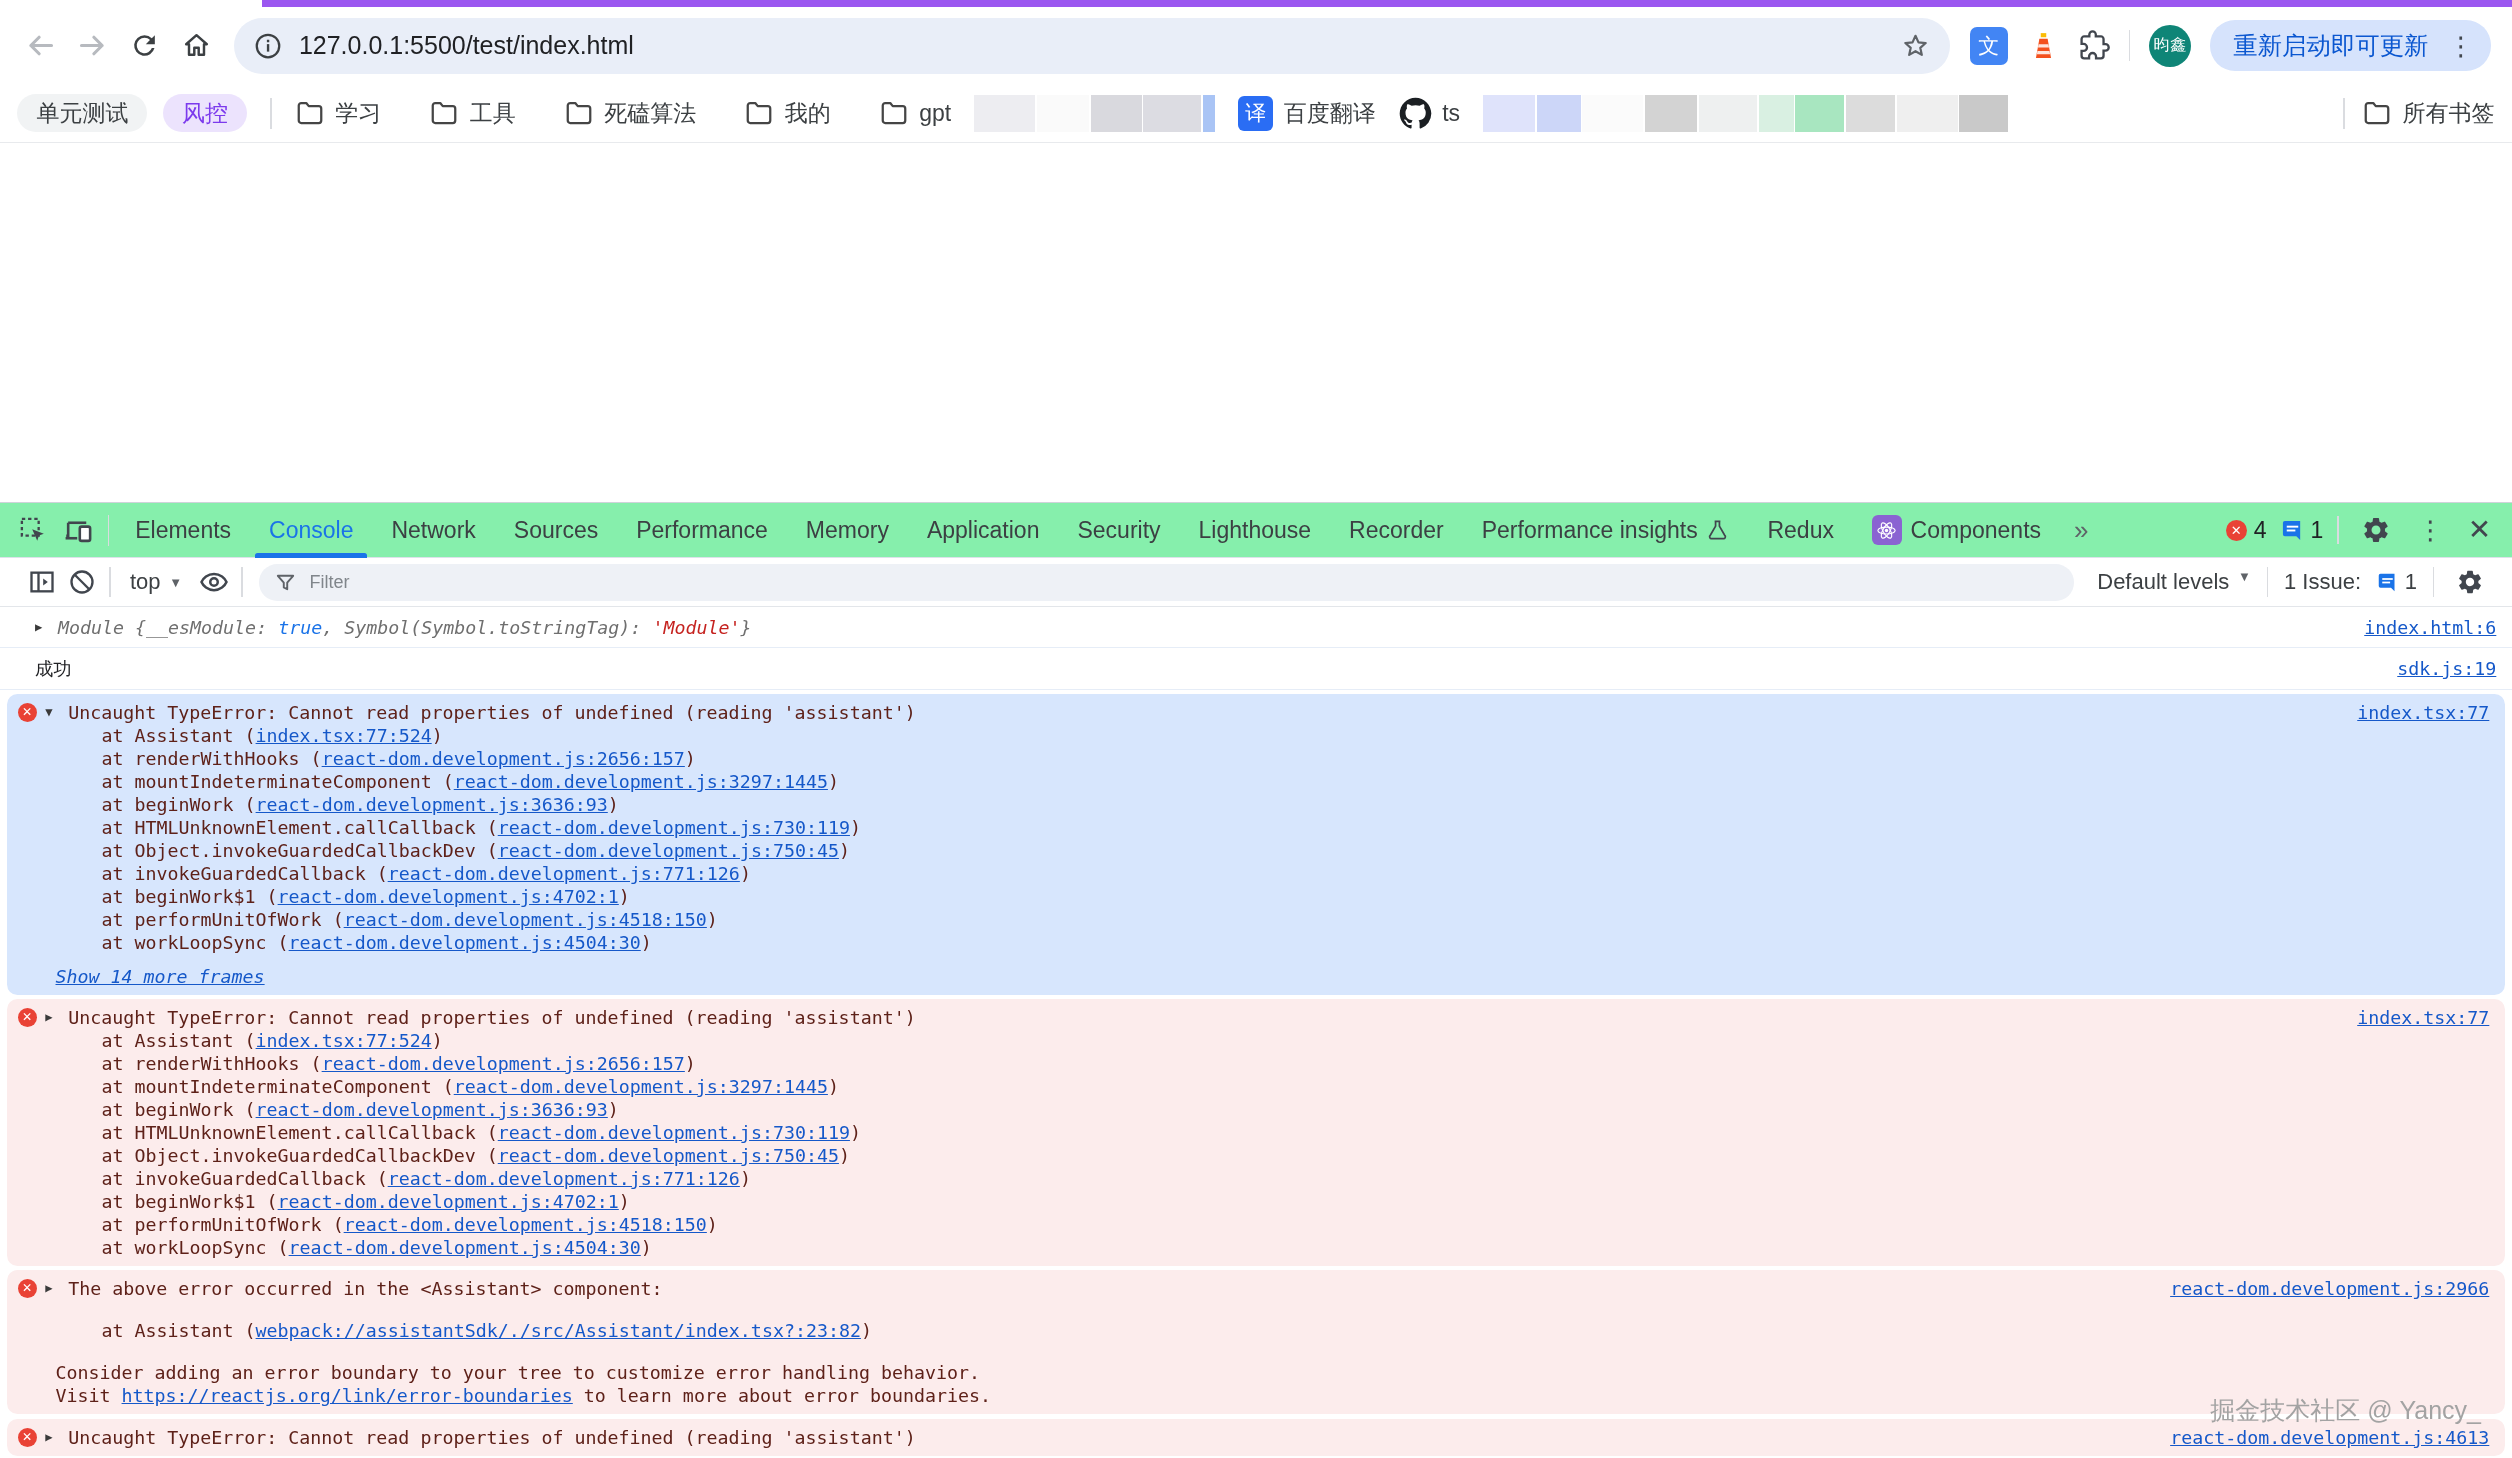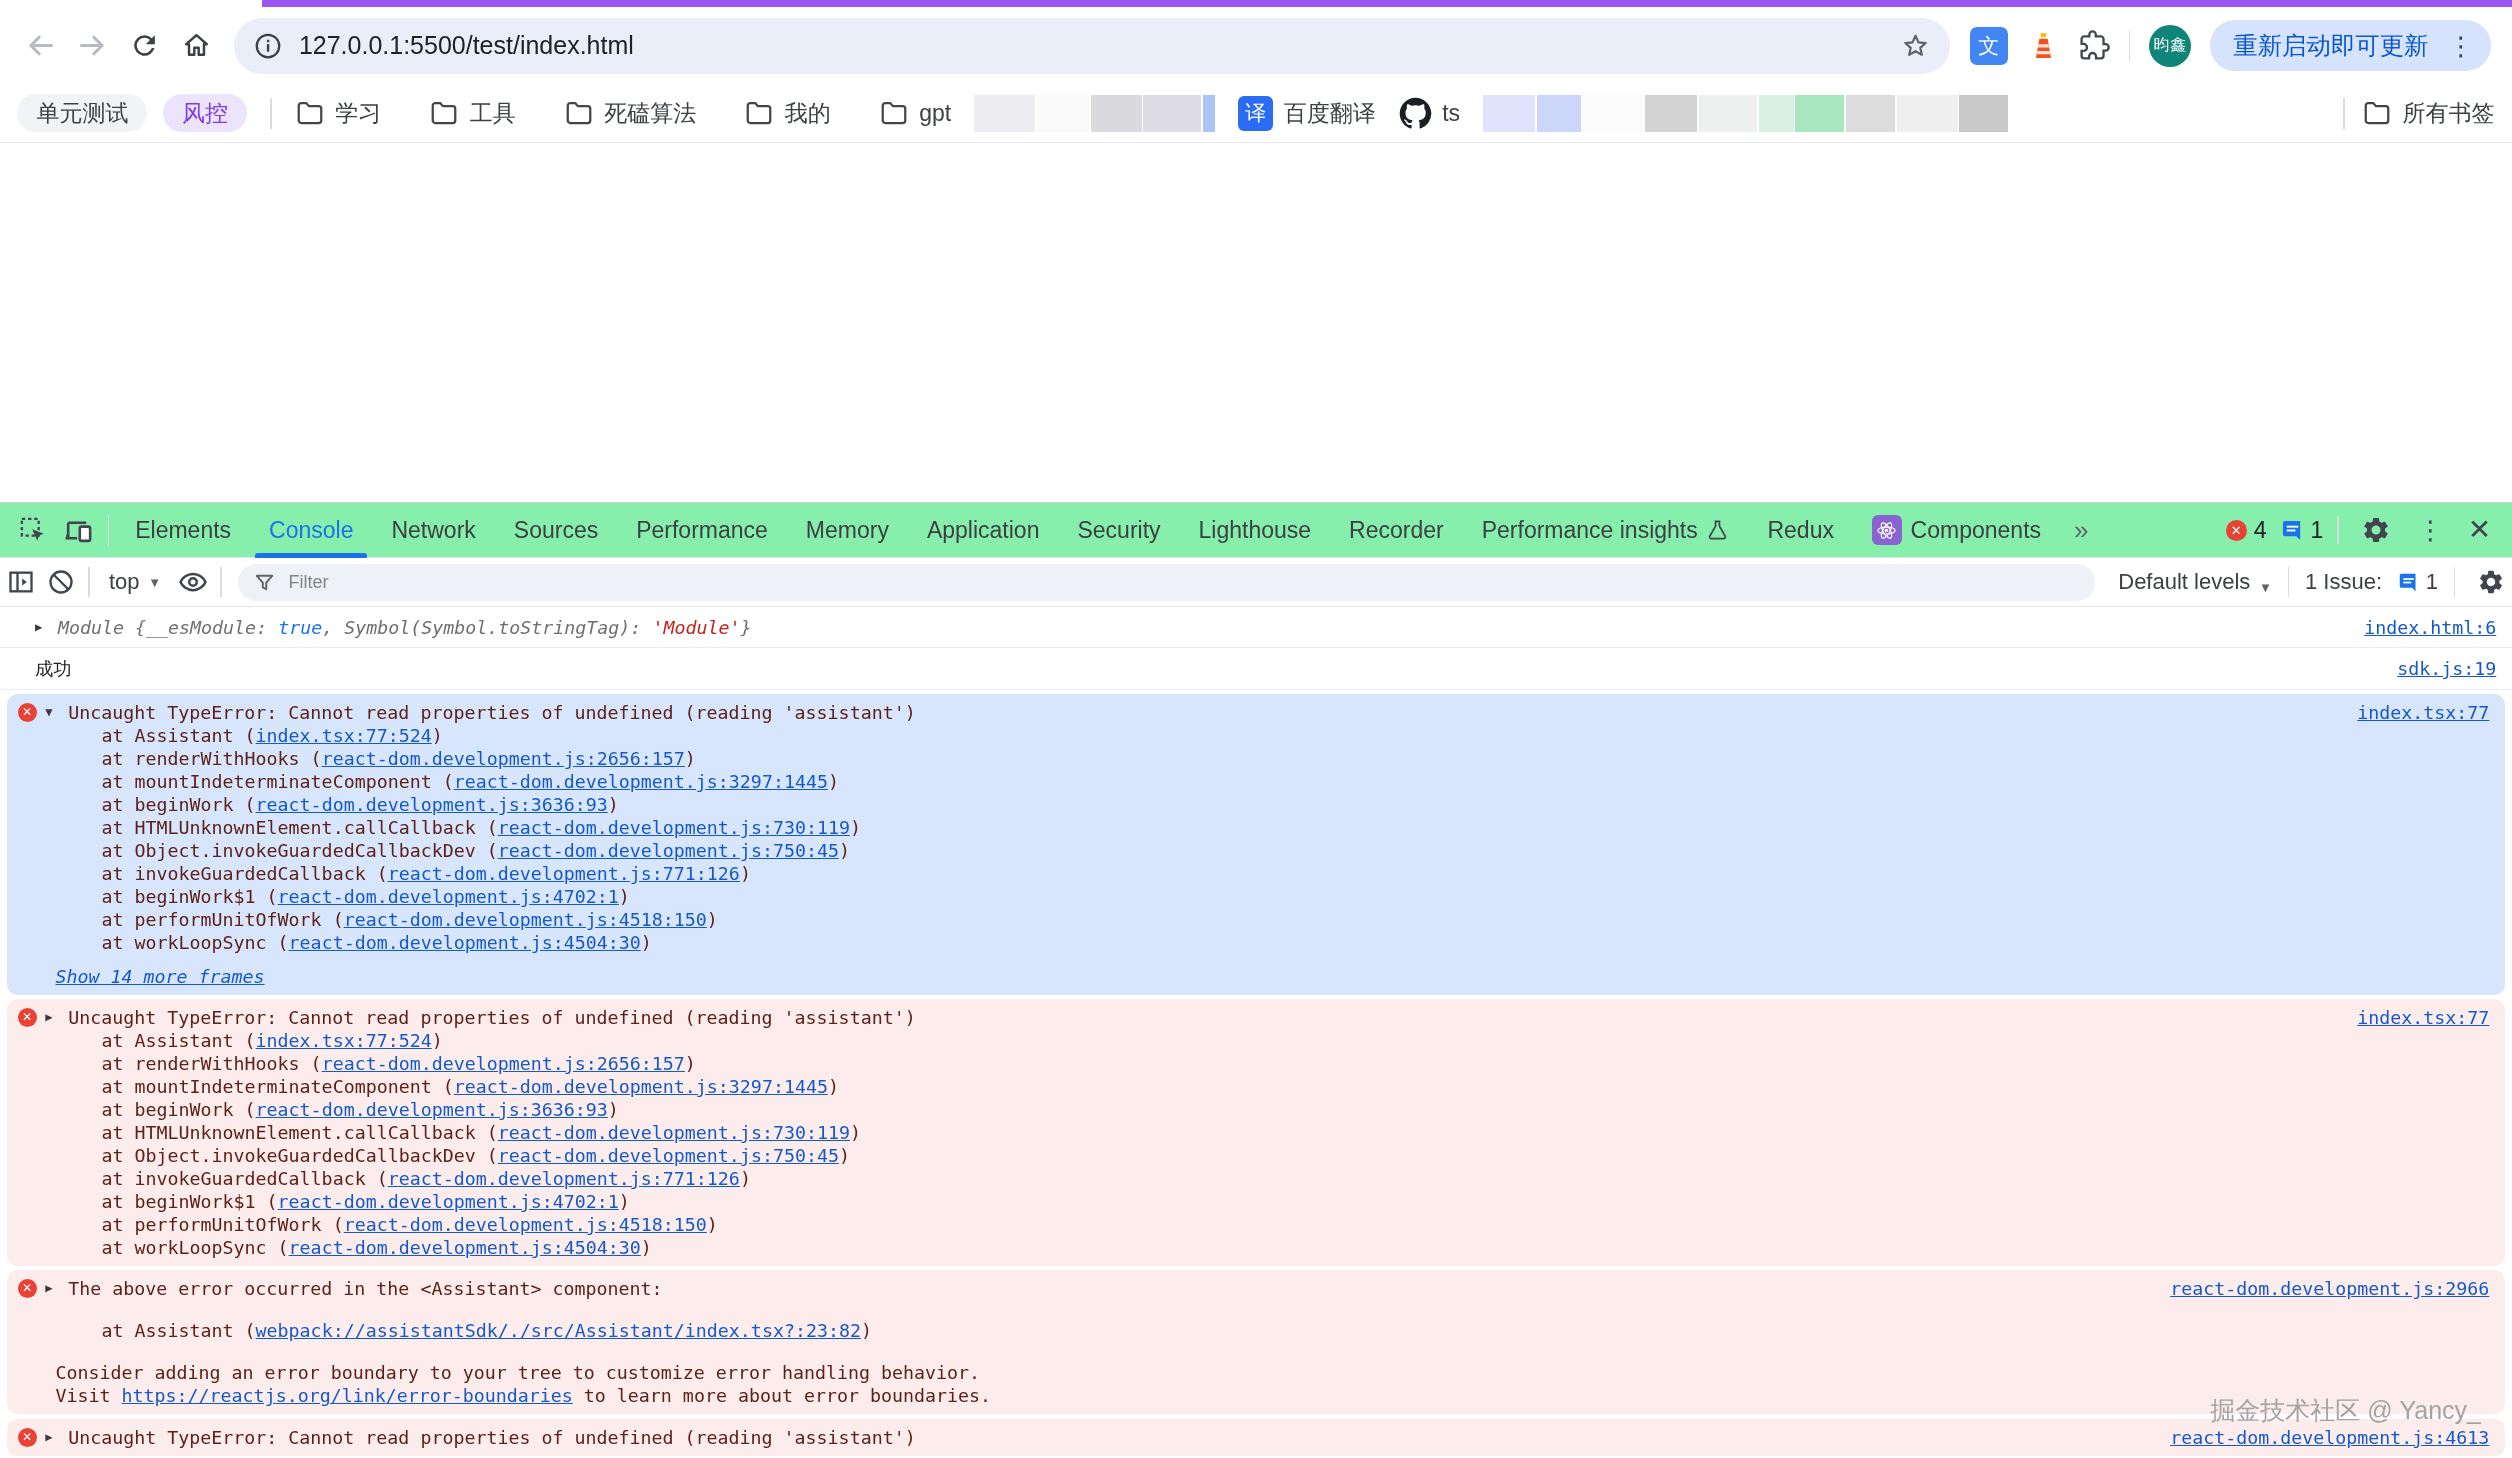--- a/index.html
+++ b/index.html
@@ -44,21 +44,21 @@
   .dt-tab { height:55px; display:flex; align-items:center; gap:8.7px; padding:0 19px; font-size:23px; color:#3c4043; position:relative; cursor:pointer; white-space:nowrap; flex:none; }
   .dt-tab.active { color:#1a73e8; }
   .dt-tab.active::after { content:""; position:absolute; left:5.2px; right:5.2px; bottom:0; height:4.4px; background:#1a73e8; border-radius:2.6px 2.6px 0 0; }
   .reactbox { width:30px; height:30px; border-radius:6.1px; background:#8a63d2; display:flex; align-items:center; justify-content:center; }
   .morechev { font-size:26px; color:#5f6368; padding:0 14px; cursor:pointer; }
   .dt-right { margin-left:auto; display:flex; align-items:center; gap:14px; padding-right:5.2px; }
   .errball { width:21px; height:21px; border-radius:50%; background:#e94235; color:#fff; font-size:13px; display:flex; align-items:center; justify-content:center; }
   .cnt { font-size:23px; color:#202124; }
 
   
-  .con-toolbar { height:49px; background:#fff; border-bottom:0.9px solid #e3e6ea; display:flex; align-items:center; padding:0 1px; }
+  .con-toolbar { height:49px; background:#fff; border-bottom:0.9px solid #e3e6ea; display:flex; align-items:center; padding:0 22px; }
   .ct-icobtn { width:40px; height:40px; display:flex; align-items:center; justify-content:center; cursor:pointer; flex:none; }
   .ctx { font-size:22px; color:#3c4043; display:flex; align-items:center; gap:8.7px; padding:0 12.2px; cursor:pointer; flex:none; }
   .dropcaret { font-size:13px; color:#5f6368; }
   .filterpill { flex:1; height:37px; border-radius:18.3px; background:#eef1f6; display:flex; align-items:center; gap:12.2px; padding:0 15.7px; margin:0 23px 0 8.7px; color:#80868b; font-size:18px; cursor:text; }
   .ct-right { display:flex; align-items:center; gap:15.7px; font-size:22px; color:#3c4043; flex:none; }
   .bubble { display:inline-flex; }
 
   
   .console { height:851px; overflow:hidden; position:relative; background:#fff;
     font-family:"DejaVu Sans Mono", monospace; font-size:18.3px; line-height:23px; color:#202124; }
@@ -375,21 +375,21 @@
   <div class="vsep" style="height:30px;margin:0 7px;"></div>
   <div class="filterpill">
     <span>
       <svg width="23" height="23" viewBox="0 0 24 24">
           <path d="M4 5h16l-6.2 7.2V19l-3.6-1.8v-5z" fill="none" stroke="#5f6368" stroke-width="2" stroke-linejoin="round"></path>
         </svg>
     </span>
     <span>Filter</span>
   </div>
   <div class="ct-right">
-    <span style="display:flex;align-items:flex-end;gap:8.7px;">
+    <span style="display:flex;align-items:flex-start;gap:8.7px;">
       <span>Default levels</span>
       <span class="dropcaret">▼</span>
     </span>
     <div class="vsep" style="height:30px;"></div>
     <span>1 Issue:</span>
     <span style="display:flex;align-items:center;gap:7px;">
       <span class="bubble">
         <svg width="21" height="21" viewBox="0 0 24 24">
             <path d="M20 2H4a2 2 0 0 0-2 2v12a2 2 0 0 0 2 2h12l4 4z" fill="#1a73e8"></path>
             <rect x="6" y="7" width="12" height="2" fill="#fff"></rect>

